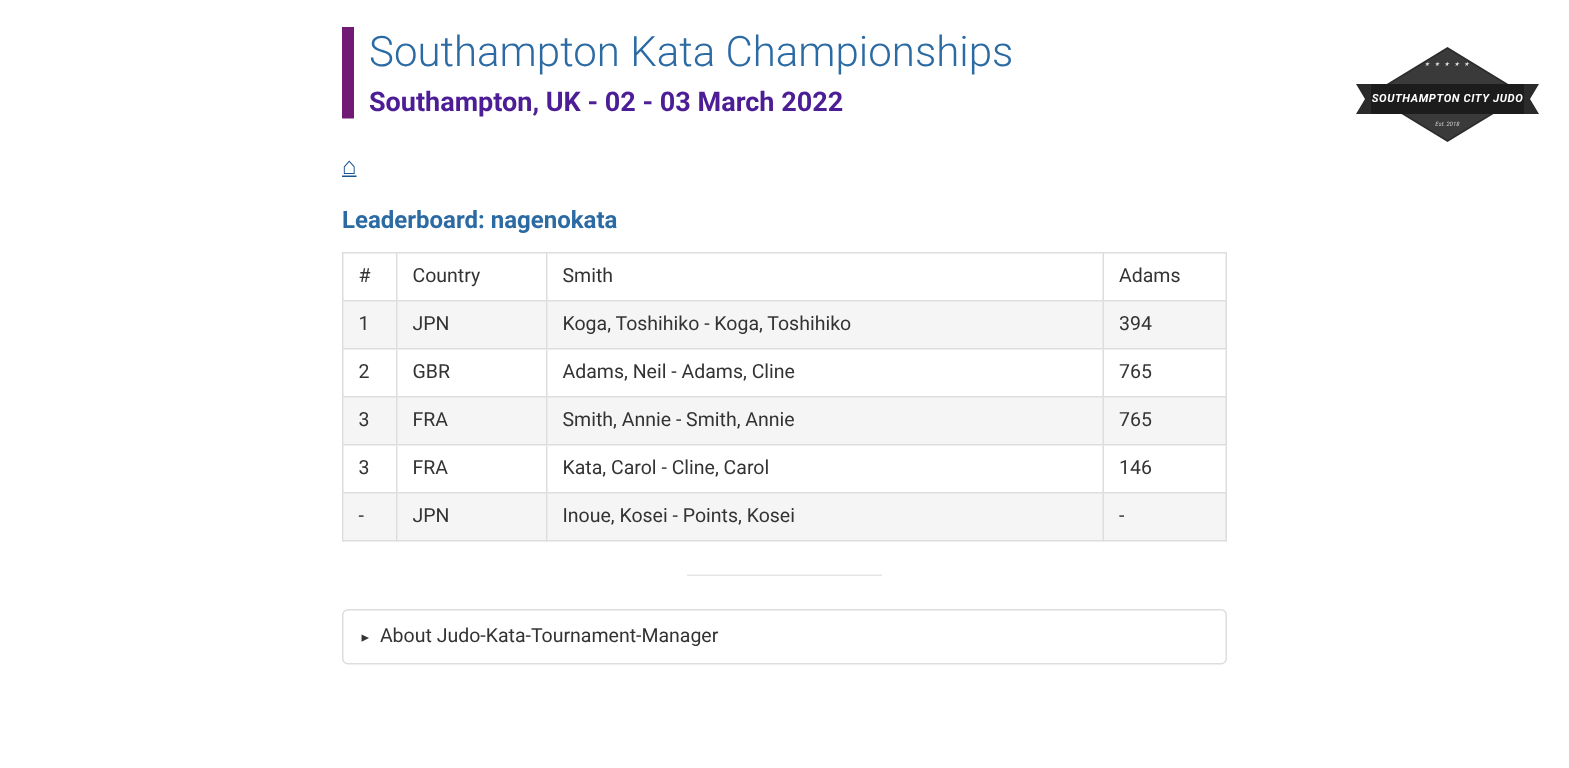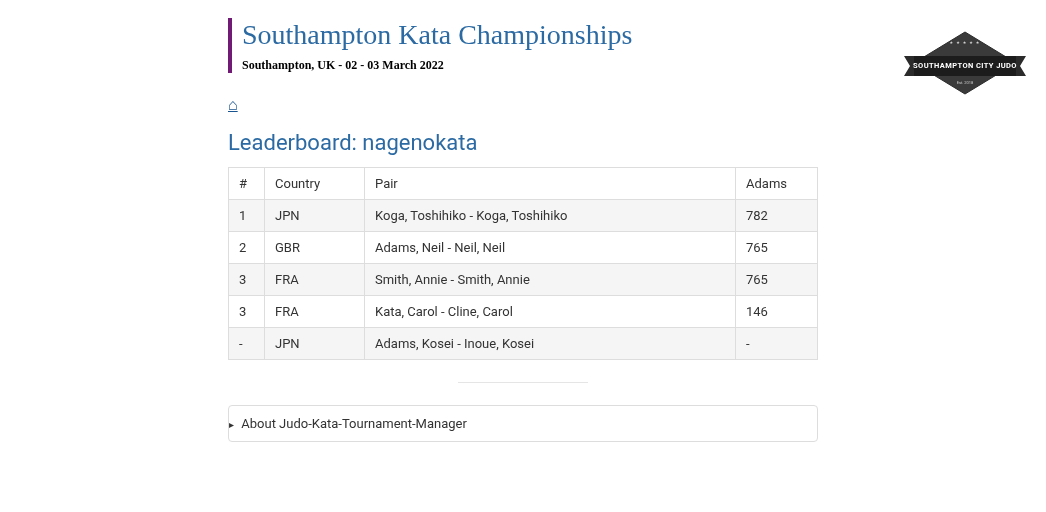--- a/index.html
+++ b/index.html
@@ -15,49 +15,48 @@
   .page {
     width: 1046px;
     position: relative;
     padding: 18px 0 40px 0;
   }
   .container {
     margin-left: 228px;
     width: 590px;
   }
   .title-block {
-    border-left: 4px solid #701a75;
+    border-left: 8px solid #701a75;
     padding-left: 10px;
     margin-bottom: 16px;
-    font-family: Liberation Serif, serif;
   }
   .title {
     font-size: 28px;
     font-weight: 300;
     color: #2b6aa3;
     margin: 0 0 6px 0;
     line-height: 1.2;
   }
   .subtitle {
     font-weight: 700;
-    font-size: 12px;
-    color: #000000;
+    font-size: 18px;
+    color: #4c1d95;
     margin: 0;
   }
   .home-link {
     display: inline-block;
     margin: 6px 0 10px 0;
     color: #1a5490;
     text-decoration: underline;
     cursor: pointer;
     font-size: 16px;
   }
   .leaderboard-heading {
-    font-size: 22px;
-    font-weight: 400;
+    font-size: 16px;
+    font-weight: 700;
     color: #2b6aa3;
     margin: 6px 0 12px 0;
   }
   table.leaderboard {
     width: 100%;
     border-collapse: collapse;
     font-size: 13px;
   }
   table.leaderboard th,
   table.leaderboard td {
@@ -81,32 +80,33 @@
   .col-points { width: 82px; }
   hr.divider {
     border: none;
     border-top: 1px solid #e5e5e5;
     width: 130px;
     margin: 22px auto;
   }
   .about-box {
     border: 1px solid #ddd;
     border-radius: 4px;
-    padding: 10px 0;
+    padding: 10px 12px;
     font-size: 13px;
   }
   .about-box .caret {
     display: inline-block;
     margin-right: 4px;
     font-size: 10px;
   }
   .logo {
     position: absolute;
     top: 28px;
     right: 20px;
+    font-style: italic;
   }
 </style>
 </head>
 <body>
 
 <div class="page">
 
   <div class="logo">
     <svg width="122" height="70" viewBox="0 0 122 70">
 
@@ -133,53 +133,53 @@
       <span>⌂</span>
     </a>
 
     <h2 class="leaderboard-heading">Leaderboard: nagenokata</h2>
 
     <table class="leaderboard">
       <thead>
         <tr>
           <th class="col-rank">#</th>
           <th class="col-country">Country</th>
-          <th>Pair</th>
+          <th>Smith</th>
           <th class="col-points">Adams</th>
         </tr>
       </thead>
       <tbody>
         <tr>
           <td>1</td>
           <td>JPN</td>
           <td>Koga, Toshihiko - Koga, Toshihiko</td>
-          <td>782</td>
+          <td>394</td>
         </tr>
         <tr>
           <td>2</td>
           <td>GBR</td>
-          <td>Adams, Neil - Neil, Neil</td>
+          <td>Adams, Neil - Adams, Cline</td>
           <td>765</td>
         </tr>
         <tr>
           <td>3</td>
           <td>FRA</td>
           <td>Smith, Annie - Smith, Annie</td>
           <td>765</td>
         </tr>
         <tr>
           <td>3</td>
           <td>FRA</td>
           <td>Kata, Carol - Cline, Carol</td>
           <td>146</td>
         </tr>
         <tr>
           <td>-</td>
           <td>JPN</td>
-          <td>Adams, Kosei - Inoue, Kosei</td>
+          <td>Inoue, Kosei - Points, Kosei</td>
           <td>-</td>
         </tr>
       </tbody>
     </table>
 
     <hr class="divider">
 
     <div class="about-box">
       <span class="caret">▸</span>
       <span>About Judo-Kata-Tournament-Manager</span>

